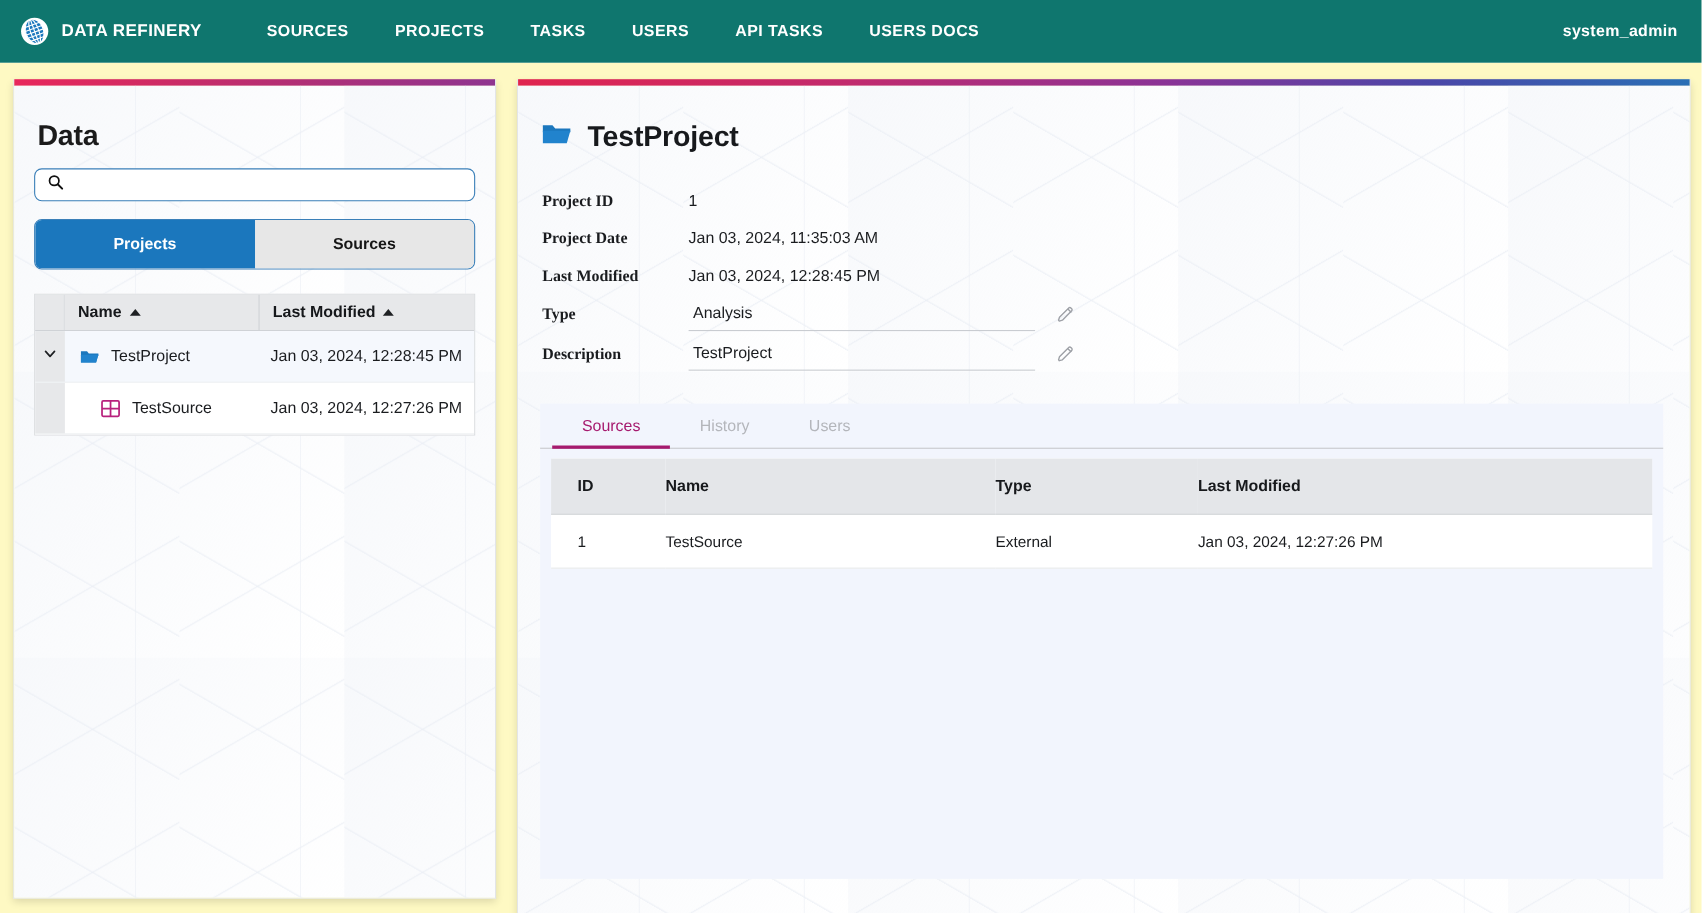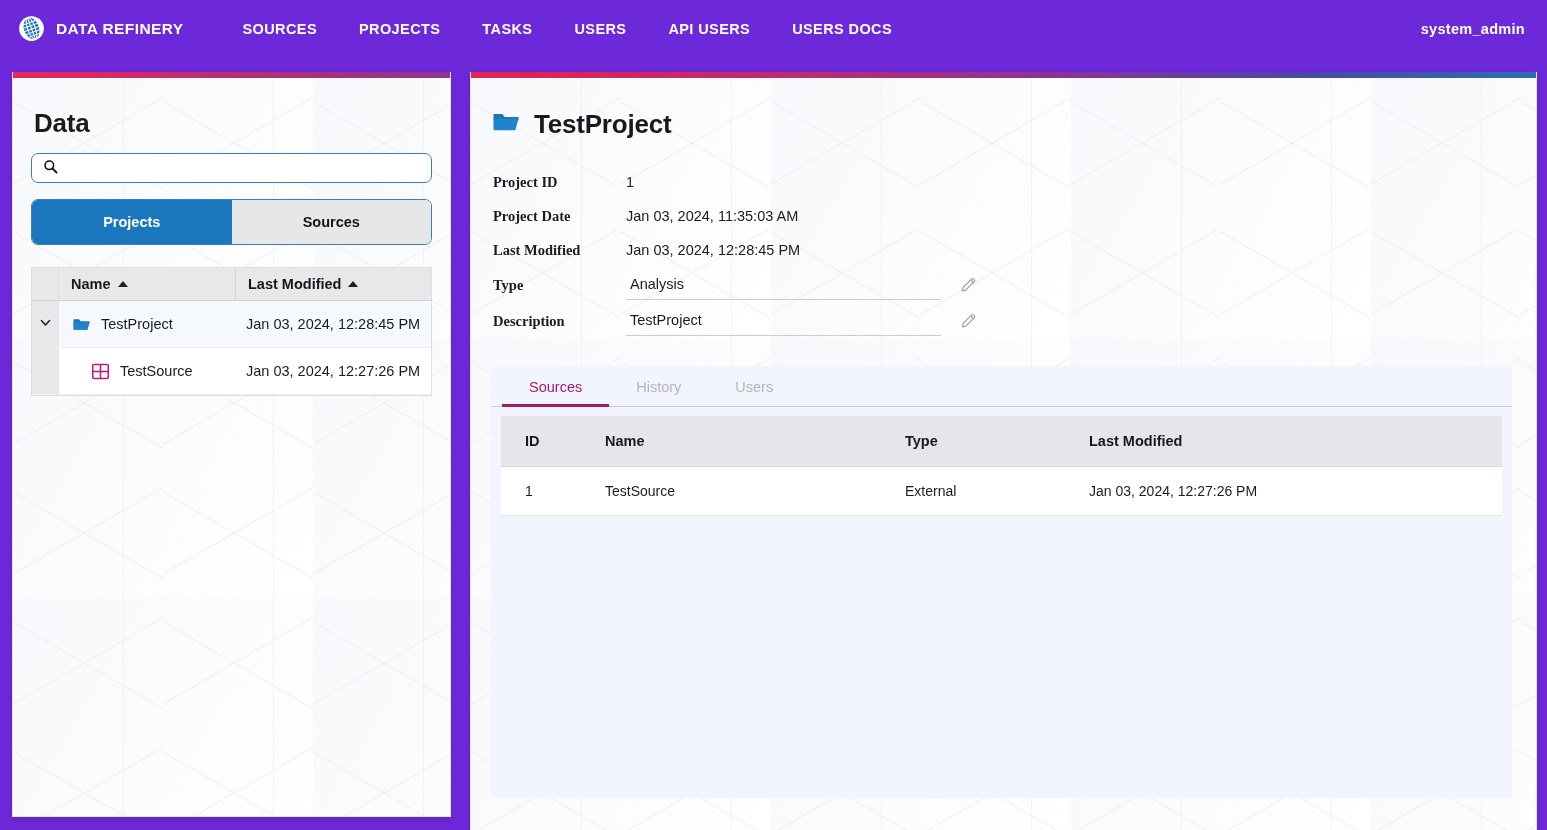--- a/index.html
+++ b/index.html
@@ -7,21 +7,21 @@
     margin: 0; padding: 0;
     width: 1547px; height: 830px;
     overflow: hidden;
     background: #ffffff;
     font-family: "Liberation Sans", sans-serif;
   }
 
   
   .navbar {
     height: 57px;
-    background: #6d28d9;
+    background: #0f766e;
     display: flex;
     align-items: center;
     padding: 0 22px 0 18px;
     position: relative;
   }
   .brand {
     display: flex;
     align-items: center;
     gap: 11px;
     margin-right: 38px;
@@ -52,21 +52,21 @@
     letter-spacing: 0.3px;
     cursor: pointer;
   }
 
   
   .page {
     display: flex;
     gap: 19px;
     padding: 15px 10px 0 12px;
     height: 773px;
-    background: #6d28d9;
+    background: #fef9c3;
   }
 
   
   .hexbg {
     background-color: #ffffff;
     background-image:
       linear-gradient(150deg, rgba(233,237,244,0) 48.6%, rgba(233,237,244,0.85) 48.8%, rgba(233,237,244,0) 49.6%),
       linear-gradient(30deg, rgba(233,237,244,0) 48.6%, rgba(233,237,244,0.85) 48.8%, rgba(233,237,244,0) 49.6%),
       linear-gradient(90deg, rgba(233,237,244,0) 48.6%, rgba(233,237,244,0.8) 48.9%, rgba(233,237,244,0) 49.4%),
       linear-gradient(120deg, rgba(240,243,248,0.55), rgba(255,255,255,0));
@@ -331,21 +331,21 @@
         </g>
       </svg>
     </span>
     <span class="brand-text">DATA REFINERY</span>
   </div>
   <div class="nav-links">
     <div class="nav-link">SOURCES</div>
     <div class="nav-link">PROJECTS</div>
     <div class="nav-link">TASKS</div>
     <div class="nav-link">USERS</div>
-    <div class="nav-link">API USERS</div>
+    <div class="nav-link">API TASKS</div>
     <div class="nav-link">USERS DOCS</div>
   </div>
   <div class="nav-right">system_admin</div>
 </div>
 
 <div class="page">
 
   <div class="panel left-panel">
     <div class="gradbar left"></div>
     <div class="left-body hexbg">

